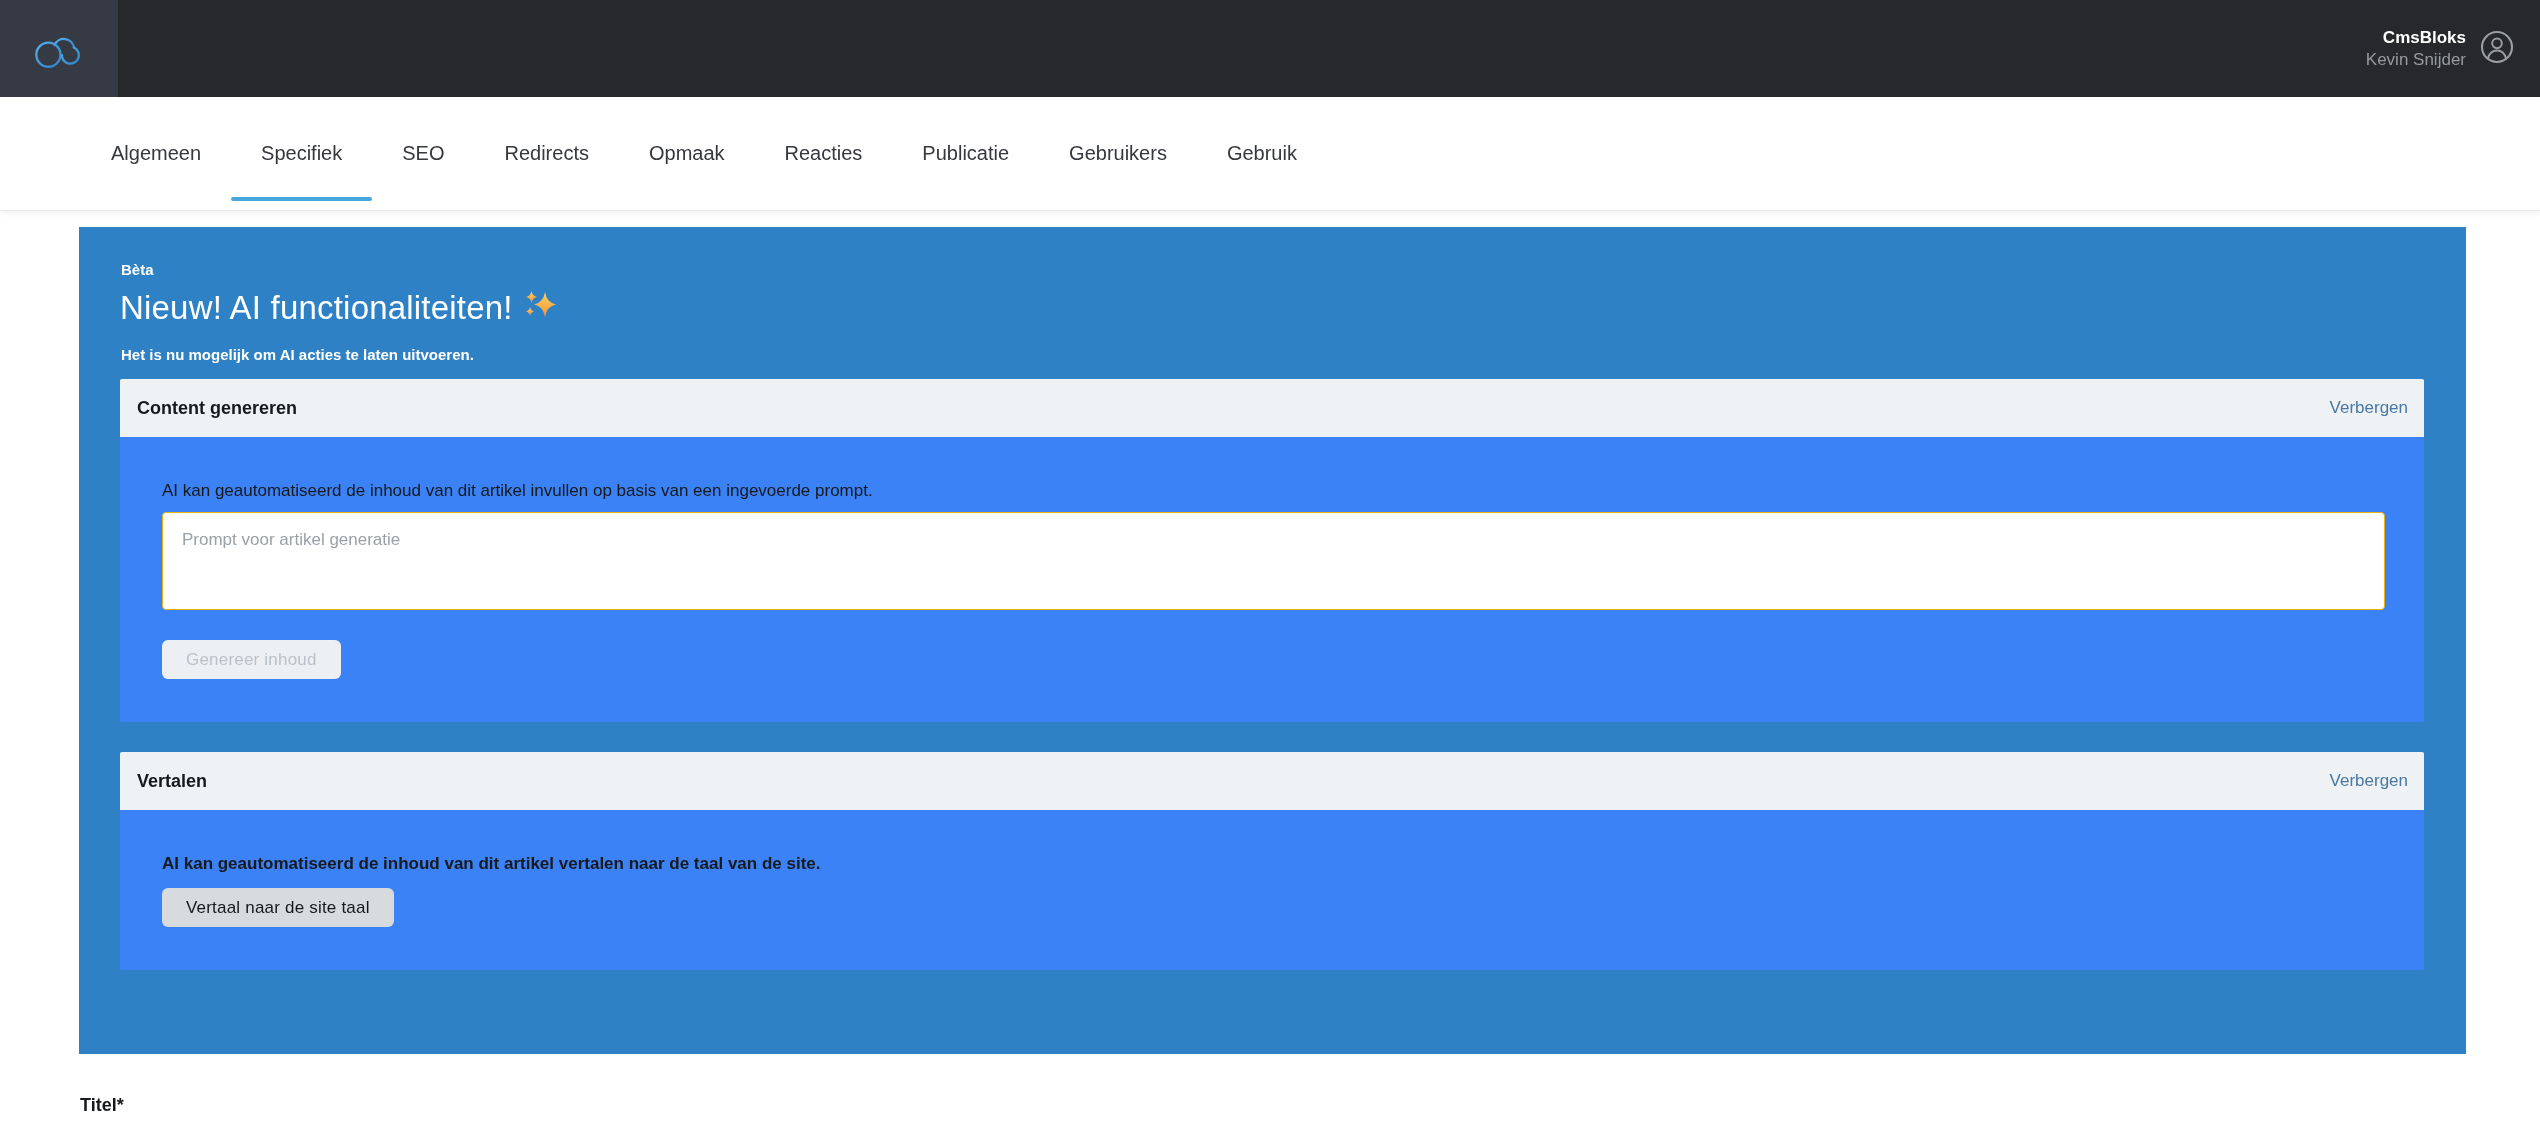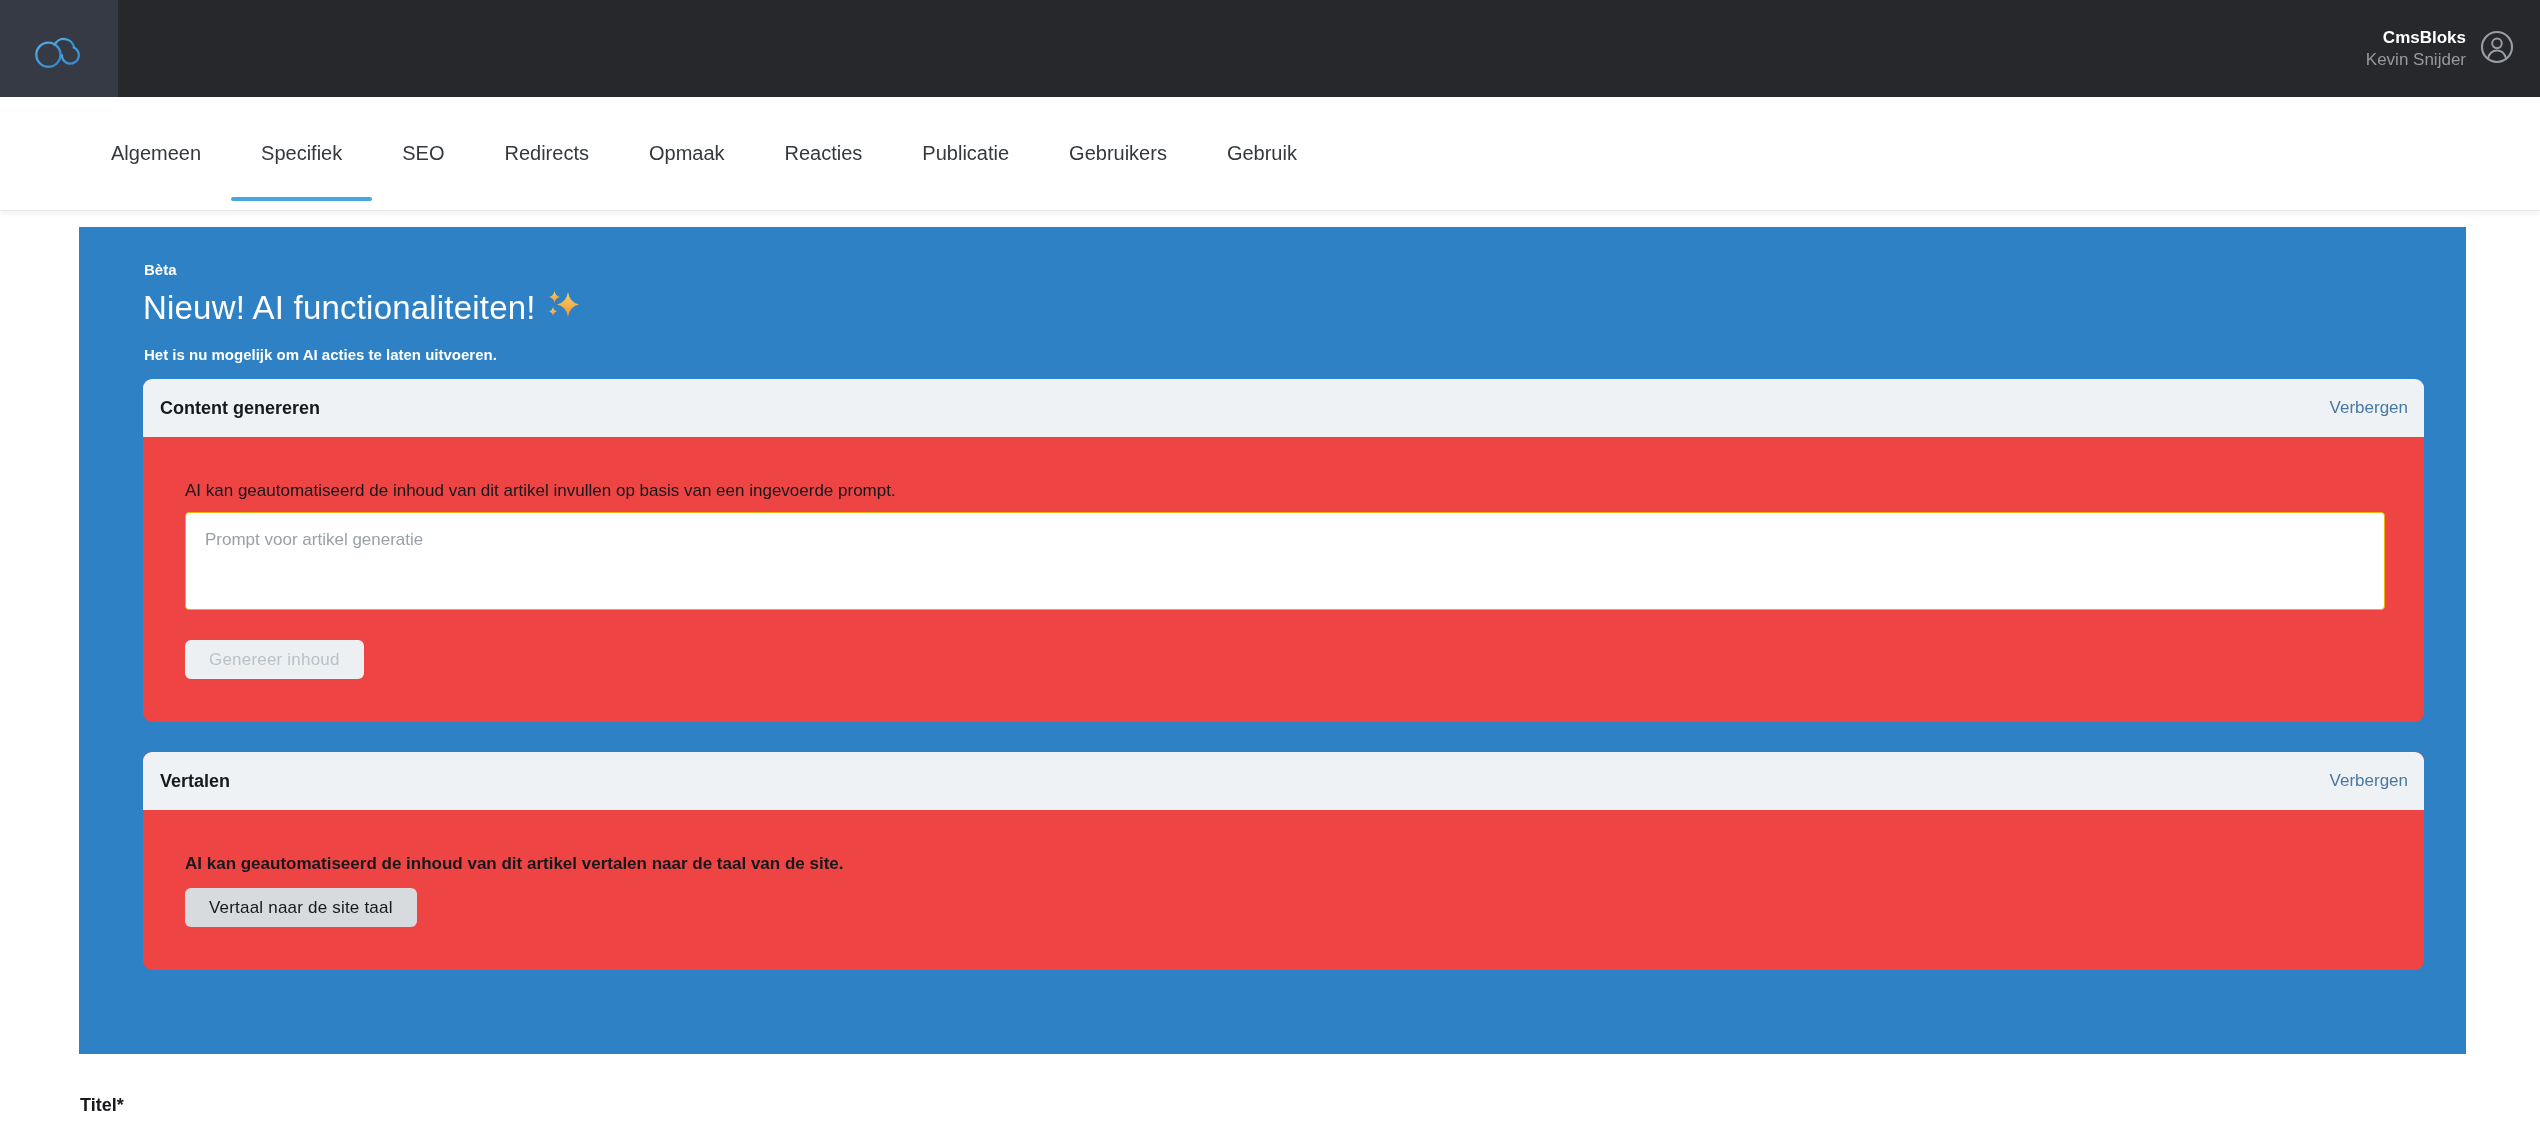--- a/index.html
+++ b/index.html
@@ -73,21 +73,21 @@
     background: #45a7dd;
     border-radius: 2px;
   }
   .tab.active .tab-underline { display: block; }
 
   
   .ai-banner {
     margin: 16px 74px 0 79px;
     width: 2387px;
     background: #2e81c4;
-    padding: 34px 42px 84px 64px;
+    padding: 34px 42px 84px 41px;
   }
   .banner-badge {
     color: #ffffff;
     font-size: 15px;
     font-weight: 700;
     margin: 0 0 10px 1px;
   }
   .banner-title-row {
     display: flex;
     align-items: center;
@@ -104,22 +104,22 @@
   }
   .banner-subtitle {
     color: #ffffff;
     font-size: 15px;
     font-weight: 700;
     margin: 0 0 16px 1px;
   }
 
   
   .ai-card {
-    background: #ef4444;
-    border-radius: 9px;
+    background: #3b82f6;
+    border-radius: 2px;
     overflow: hidden;
   }
   .ai-card + .ai-card { margin-top: 30px; }
   .card-header {
     height: 58px;
     background: #eef2f4;
     display: flex;
     align-items: center;
     justify-content: space-between;
     padding: 0 16px 0 17px;

